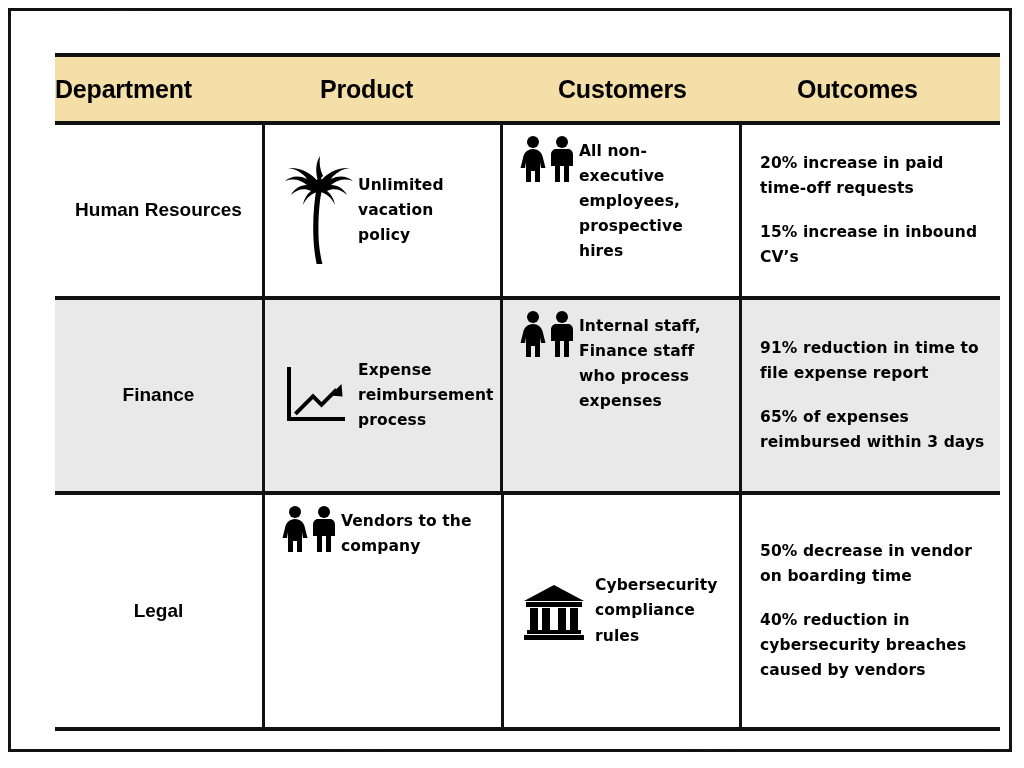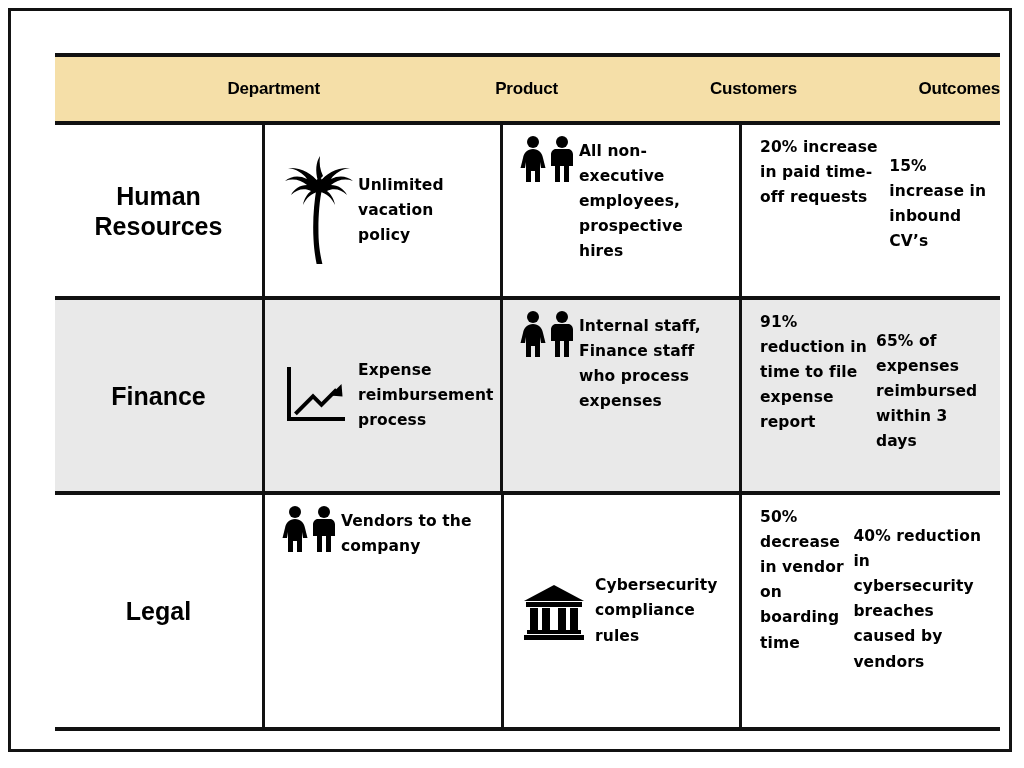--- a/index.html
+++ b/index.html
@@ -33,23 +33,23 @@
     height:72px;
     background:var(--hdr,#f5dfa8);
     border-top:4px solid #111;
     border-bottom:4px solid #111;
     box-sizing:border-box;
     display:flex;
     align-items:center;
   }
   #thead .hcell{
     font-weight:bold;
-    font-size:17px;
+    font-size:25px;
     color:#000;
-    text-align:right;
+    text-align:left;
     font-family:"Liberation Sans", sans-serif;
     letter-spacing:-0.2px;
   }
   .c1{width:210px;}
   .c2{width:238px;}
   .c3{width:239px;}
   .c4{width:258px;}
   #thead .c1{width:265px;}
   #thead .c2{width:238px;}
   #thead .c3{width:239px;}
@@ -84,27 +84,27 @@
   }
   .cell.cust{
     width:239px;
     border-right:3px solid #111;
     padding-left:14px;
     display:flex;flex-direction:row;justify-content:flex-end;
   }
   .cell.out{
     width:258px;
     padding-left:18px;
-    display:flex;flex-direction:row;justify-content:center;
+    display:flex;flex-direction:column;justify-content:center;
   }
 
   .dept-label{
     font-family:"Liberation Sans", sans-serif;
-    font-weight:bold;font-size:25px;color:#000;
-    text-align:center;line-height:1.2;
+    font-weight:bold;font-size:19px;color:#000;
+    line-height:1.2;
   }
 
   .hand{
     font-family:"DejaVu Sans", sans-serif;
     font-weight:bold;
     font-size:15.5px;
     line-height:1.62;
     color:#000;
     letter-spacing:0.1px;
   }

